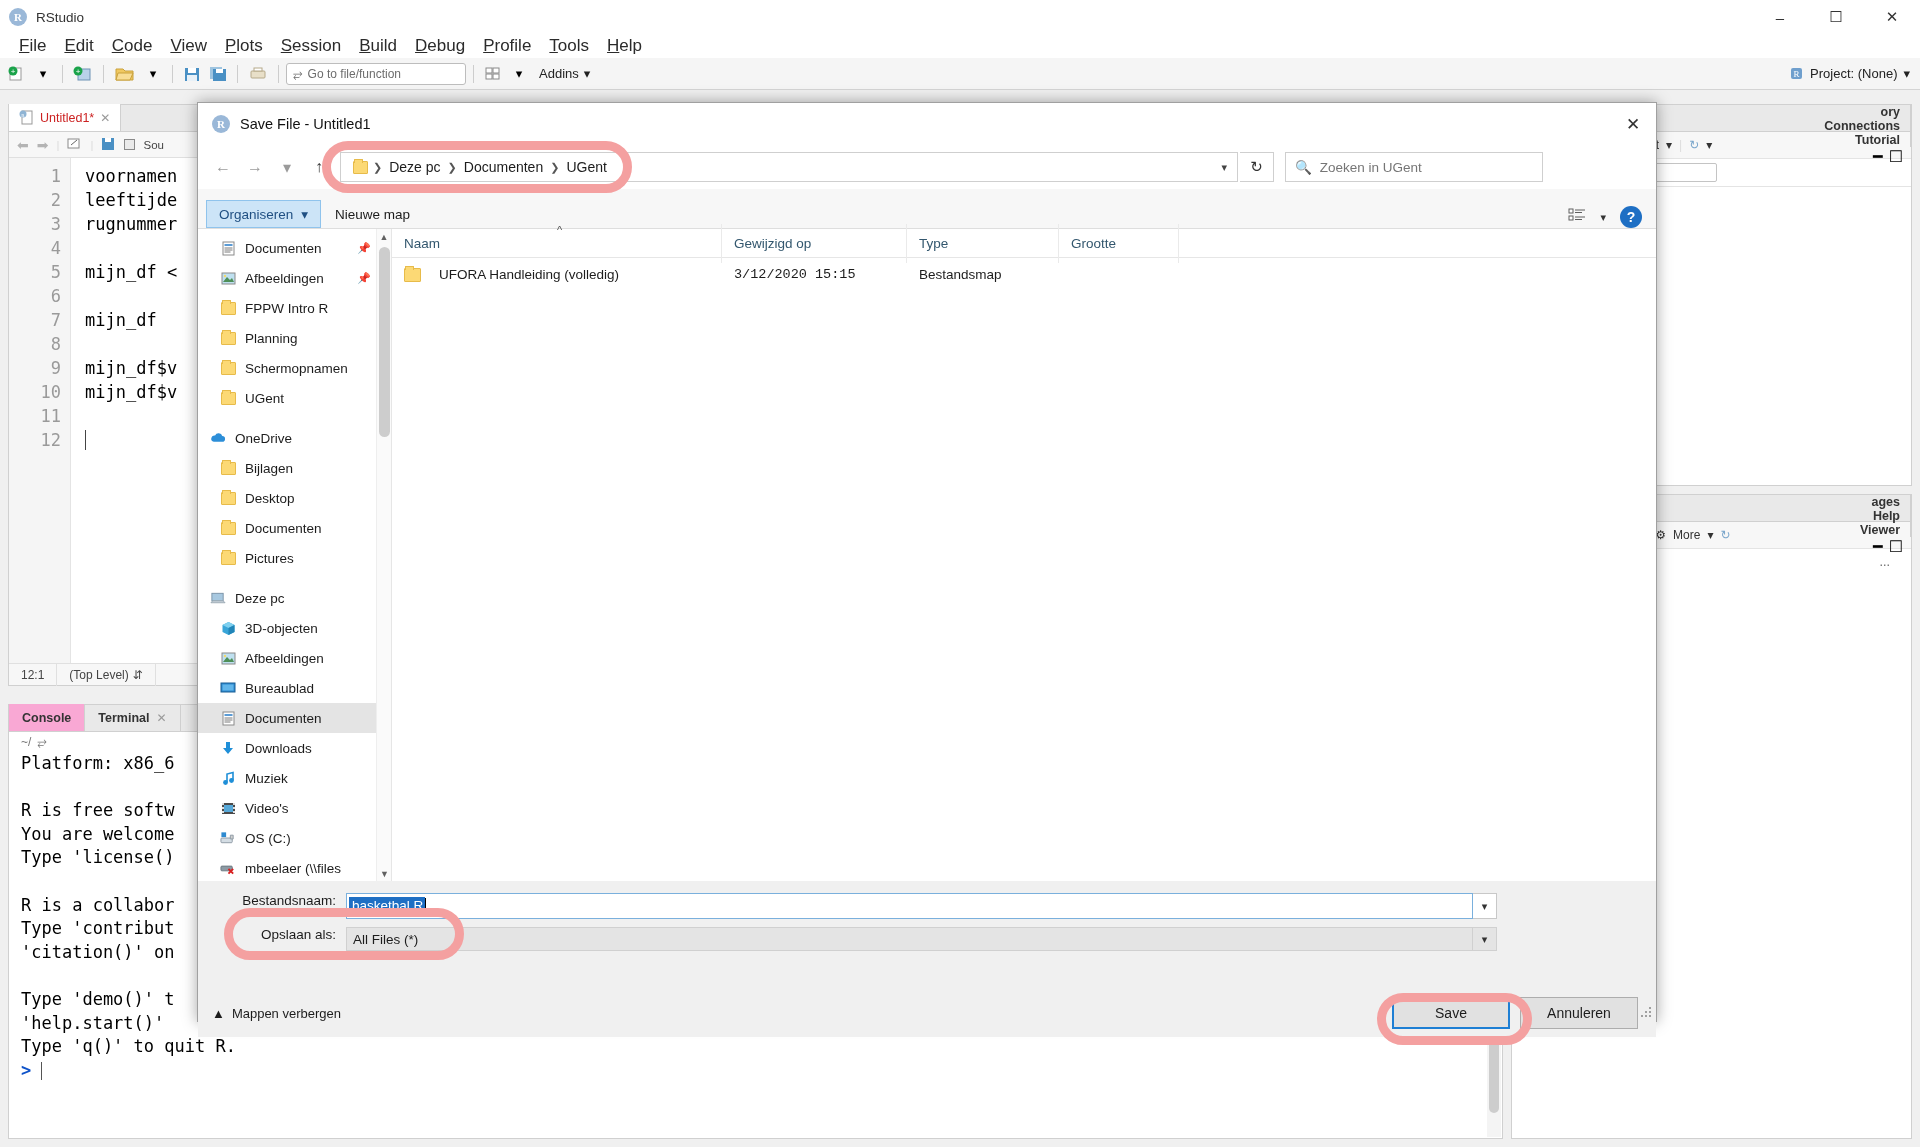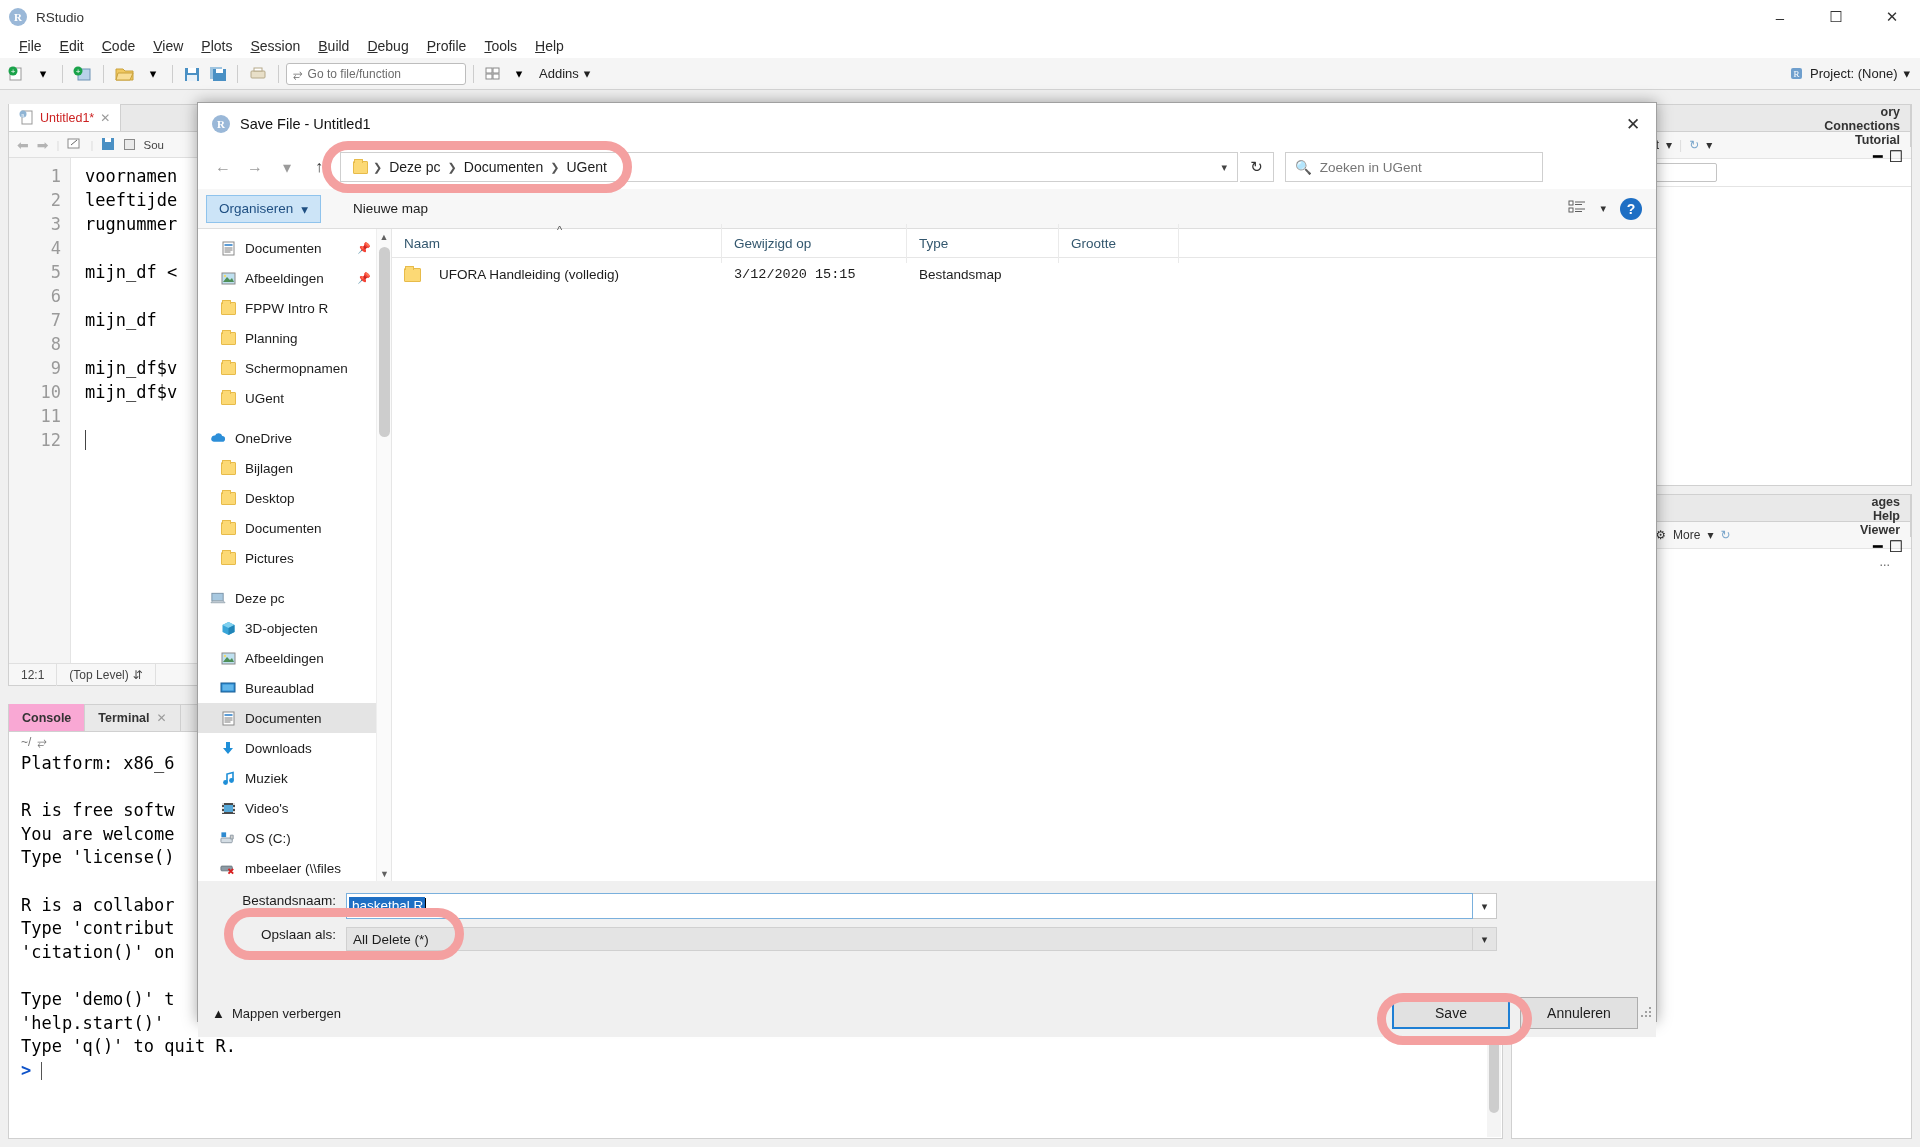--- a/index.html
+++ b/index.html
@@ -32,21 +32,21 @@
   .win-btn {
     width: 56px; height: 34px; display: flex; align-items: center;
     justify-content: center; font-size: 15px; color: #333;
   }
 
   .rs-menubar {
     position: absolute; top: 34px; left: 0; width: 1920px; height: 24px;
     background: #ffffff; display: flex; align-items: center; padding-left: 10px;
   }
   .rs-menu-item {
-    font-size: 14px; color: #2b2b2b; padding: 2px 9px;
+    font-size: 17px; color: #2b2b2b; padding: 2px 9px;
   }
   .rs-menu-item u { text-decoration: underline; }
 
   .rs-toolbar {
     position: absolute; top: 58px; left: 0; width: 1920px; height: 32px;
     background: #f5f5f5; border-bottom: 1px solid #d4d4d4;
     display: flex; align-items: center; padding-left: 5px; gap: 2px;
   }
   .tb-btn {
     height: 24px; min-width: 24px; display: flex; align-items: center;
@@ -208,21 +208,21 @@
     background: #fff; display: flex; align-items: center; justify-content: center;
     font-size: 15px; color: #333;
   }
   .searchbox {
     width: 258px; height: 30px; border: 1px solid #cfcfcf; background: #fff;
     display: flex; align-items: center; gap: 8px; padding: 0 9px; margin-left: 9px;
     font-size: 13.5px; color: #767676;
   }
   .dlg-cmdbar {
     height: 40px; background: #f7f7f7; border-bottom: 1px solid #dedede;
-    display: flex; align-items: center; padding: 0 8px; gap: 20px;
+    display: flex; align-items: flex-end; padding: 0 8px; gap: 2px;
   }
   .organize-btn {
     height: 28px; padding: 0 12px; font-size: 13.5px; color: #1f4f82;
     background: #cce4f7; border: 1px solid #8fc3ec;
     display: flex; align-items: center; gap: 8px;
   }
   .nieuwe-map {
     height: 28px; padding: 0 12px; font-size: 13.5px; color: #1c1c1c;
     display: flex; align-items: center;
   }
@@ -867,21 +867,21 @@
         <div class="formlabel">Bestandsnaam:</div>
         <div class="fninput">
           <span class="sel-text">basketbal.R</span>
           <span class="caret-bar"></span>
         </div>
         <div class="combo-arrow">▾</div>
       </div>
       <div class="formrow">
         <div class="formlabel">Opslaan als:</div>
         <div class="typecombo">
-          <span>All Delete  (*)</span>
+          <span>All Files  (*)</span>
         </div>
         <div class="typecombo-arrow">▾</div>
       </div>
       <div class="dlg-footer">
         <div class="hidefolders">
           <span>▲</span>
           <span>Mappen verbergen</span>
         </div>
         <div class="dlg-btns">
           <div class="btn default">

